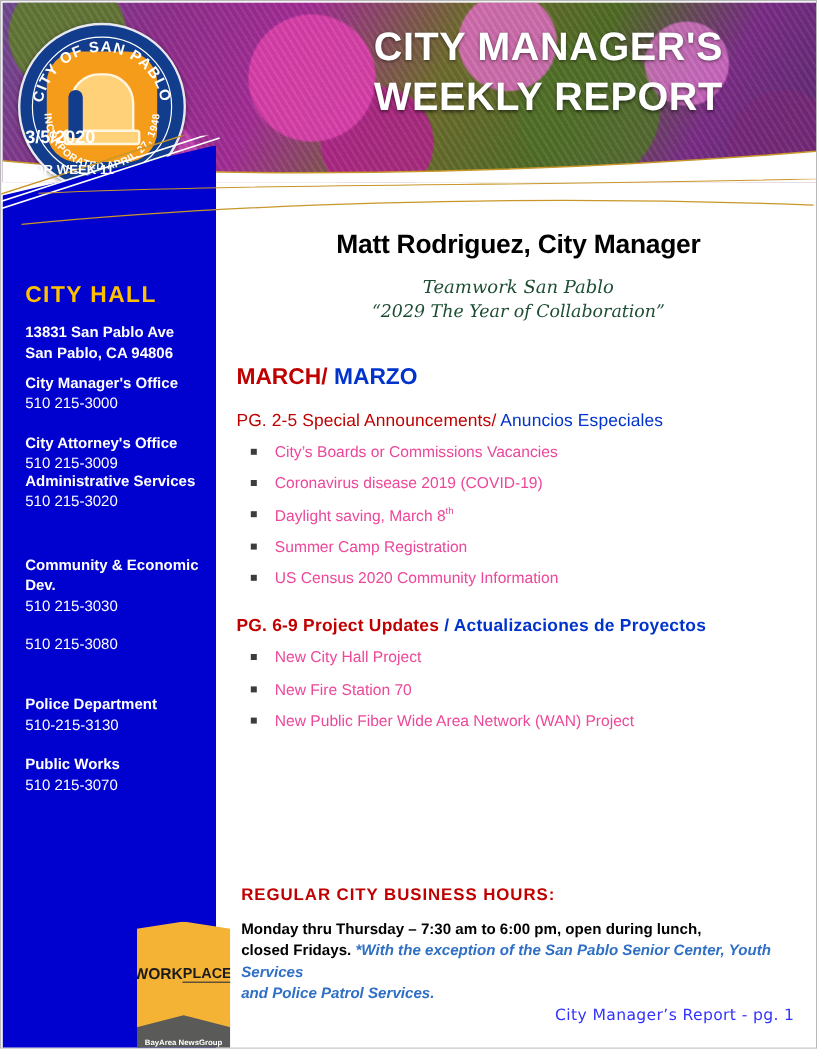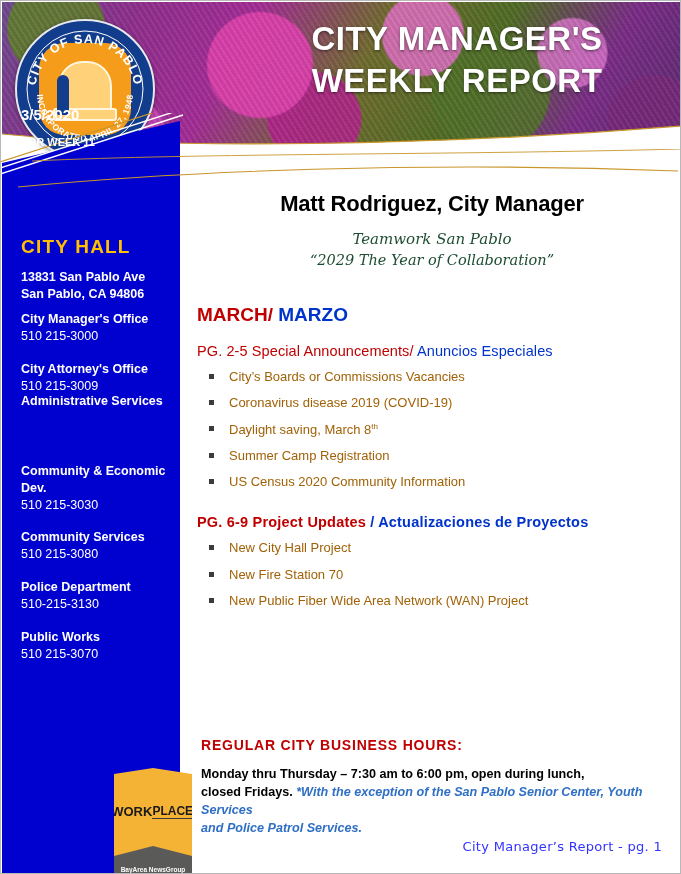--- a/index.html
+++ b/index.html
@@ -77,21 +77,21 @@
         font-style:italic;font-size:15px;line-height:1.42;margin-top:12px;}
   .tagline .l2{font-size:14.5px;}
 
   .month{margin-top:33px;font-weight:bold;font-size:19px;}
   .en{color:#c00000;} .es{color:#0033cc;}
 
   .sec-head{margin-top:17px;font-weight:normal;font-size:14.5px;letter-spacing:.1px;}
   .sec-head2{margin-top:24px;font-weight:bold;font-size:14.5px;letter-spacing:.2px;}
 
   ul.bullets{list-style:none;margin:10px 0 0 0;padding:0;}
-  ul.bullets li{position:relative;padding-left:32px;font-size:13px;color:#a16207;
+  ul.bullets li{position:relative;padding-left:32px;font-size:13px;color:#ec4899;
         line-height:1.25;margin-bottom:10px;}
   ul.bullets li:before{content:"";position:absolute;left:12px;top:5px;width:5px;height:5px;
         background:#3c3c3c;}
   sup{font-size:8px;vertical-align:super;text-align:right;}
 
   .hours-title{position:absolute;left:200px;top:736px;color:#c00000;font-weight:bold;
         font-size:14px;letter-spacing:.8px;}
   .hours-body{position:absolute;left:200px;top:765px;width:472px;font-size:12.6px;
         line-height:1.42;color:#000;}
   .hours-body b{font-weight:bold;}
@@ -156,27 +156,27 @@
   <div class="side-block" style="top:310px">
     <div class="t">City Manager's Office</div>
     <div class="p">510 215-3000</div>
   </div>
   <div class="side-block" style="top:360px">
     <div class="t">City Attorney's Office</div>
     <div class="p">510 215-3009</div>
   </div>
   <div class="side-block" style="top:392px">
     <div class="t">Administrative Services</div>
+    <div class="p">510 215-3020</div>
   </div>
   <div class="side-block" style="top:462px">
     <div class="t">Community &amp; Economic Dev.</div>
     <div class="p">510 215-3030</div>
   </div>
   <div class="side-block" style="top:528px">
-    <div class="t">Community Services</div>
     <div class="p">510 215-3080</div>
   </div>
   <div class="side-block" style="top:578px">
     <div class="t">Police Department</div>
     <div class="p">510-215-3130</div>
   </div>
   <div class="side-block" style="top:628px">
     <div class="t">Public Works</div>
     <div class="p">510 215-3070</div>
   </div>

